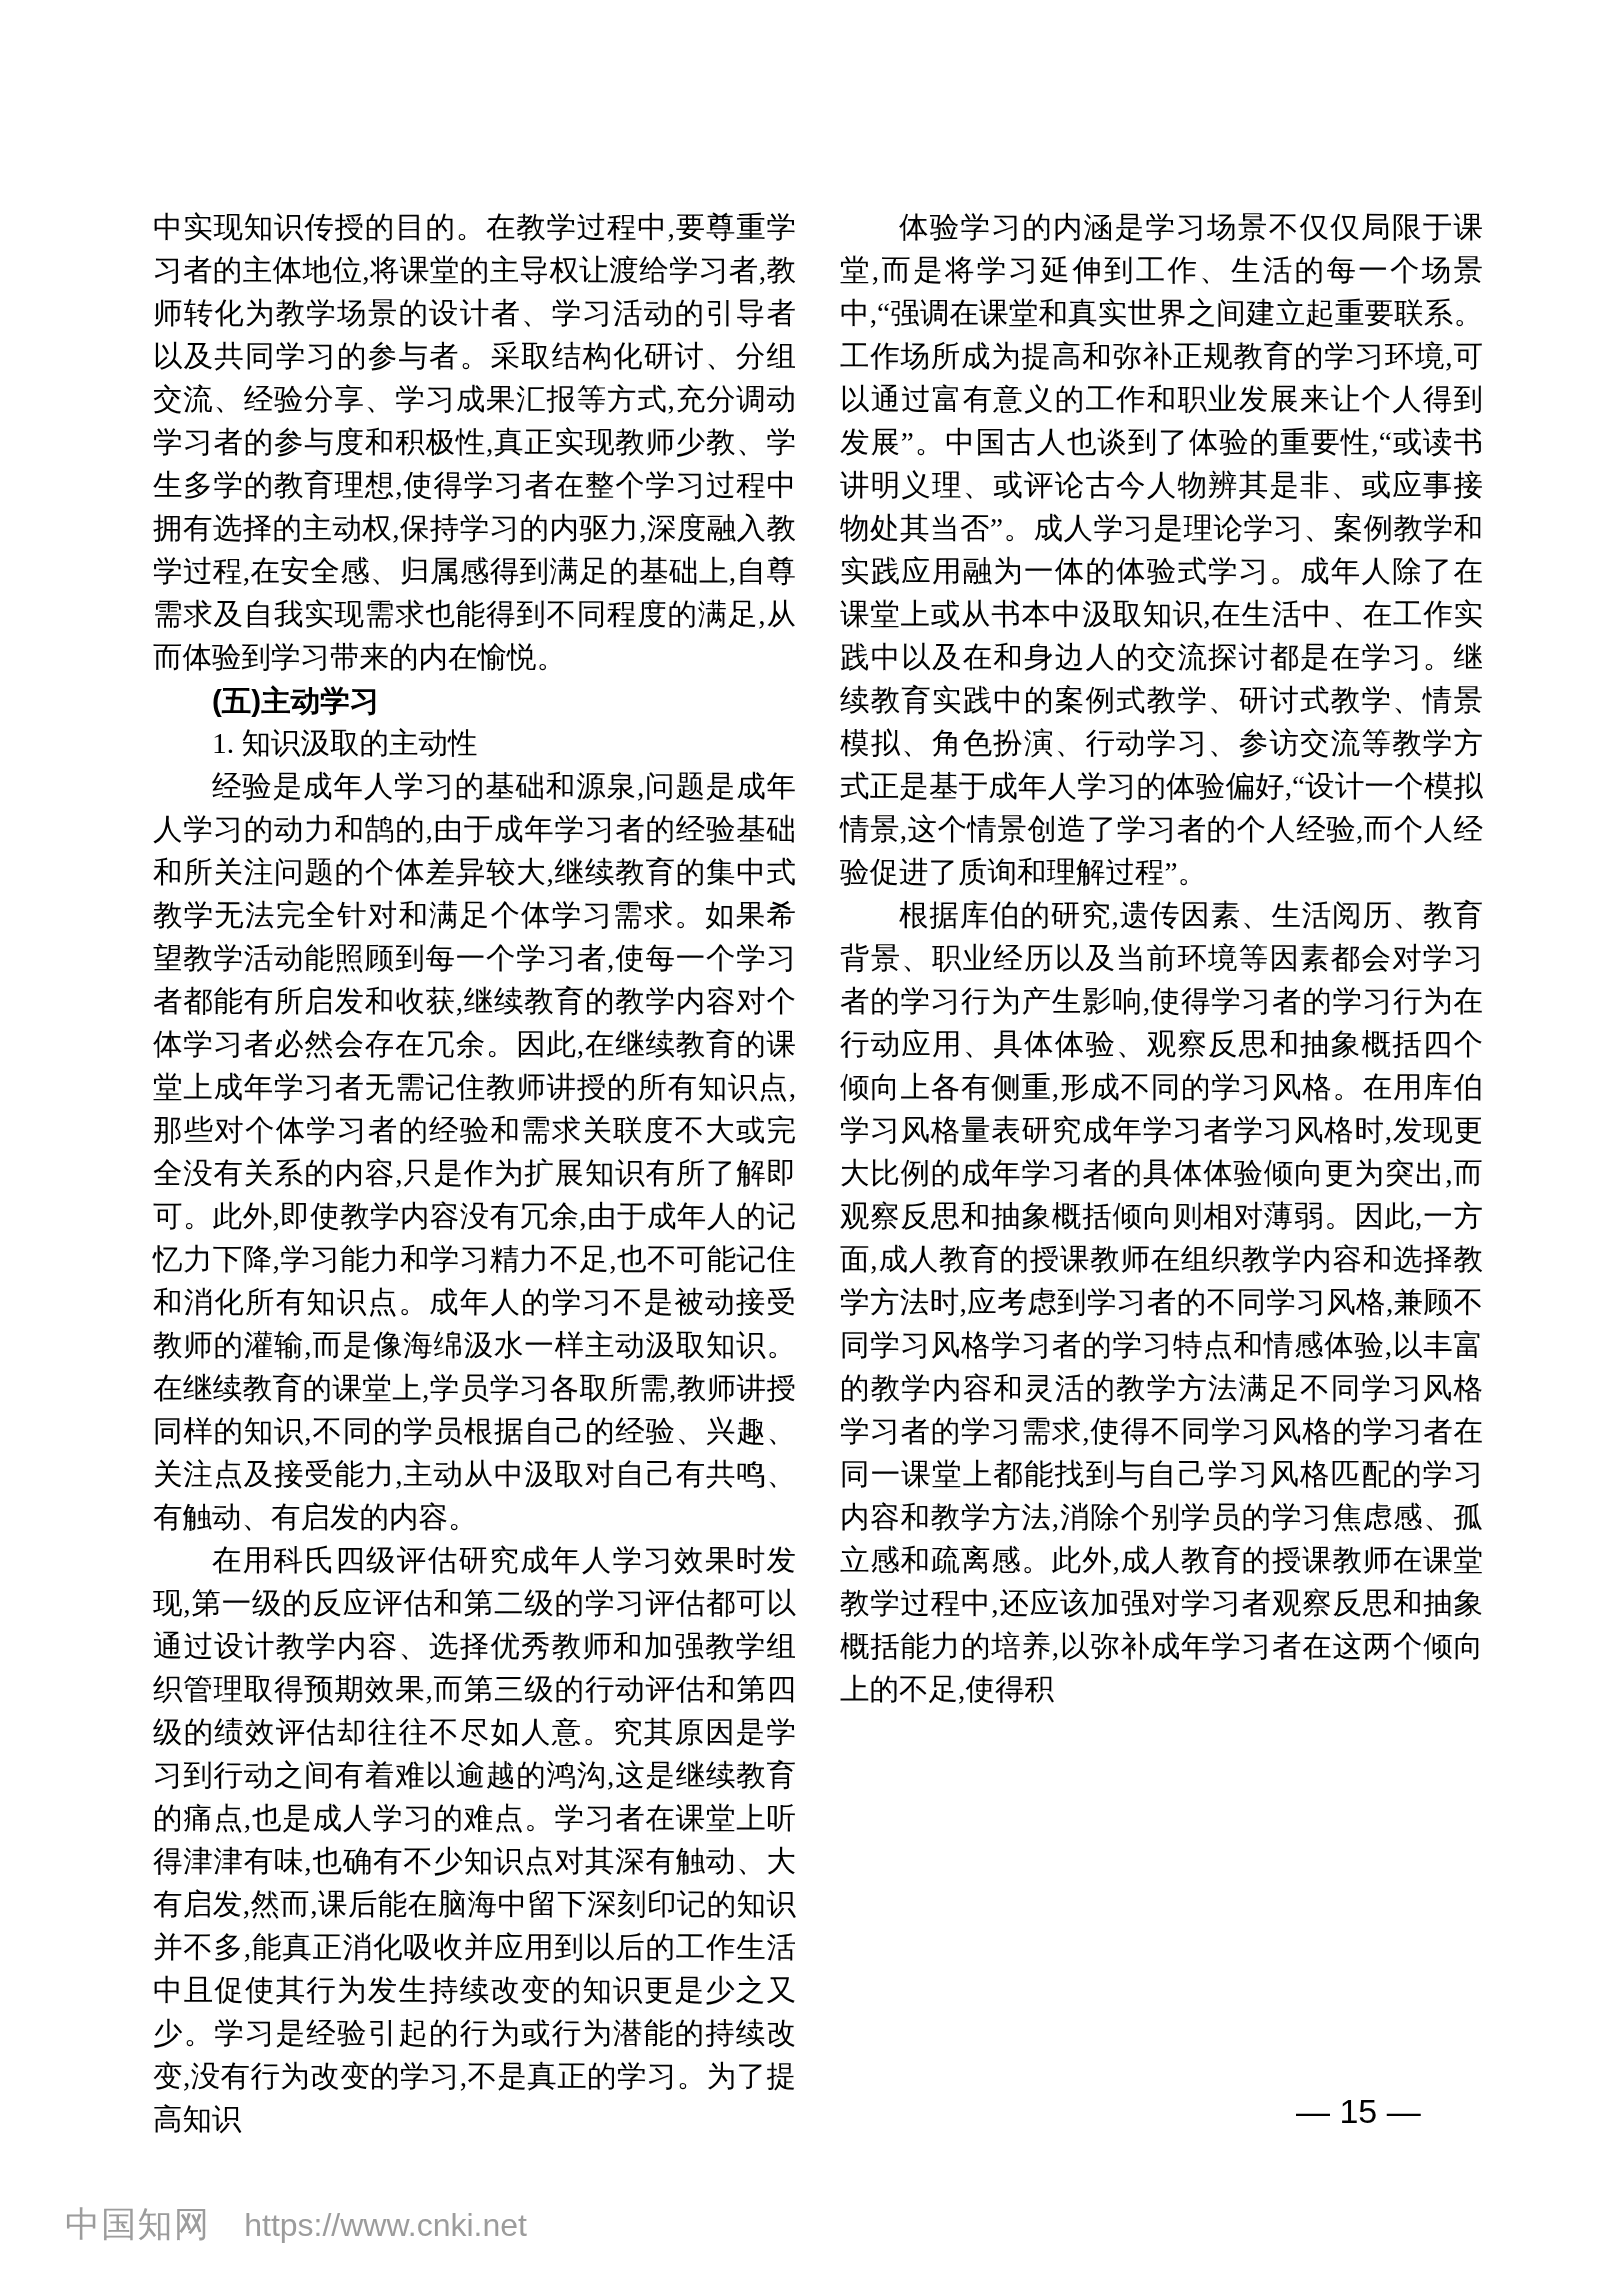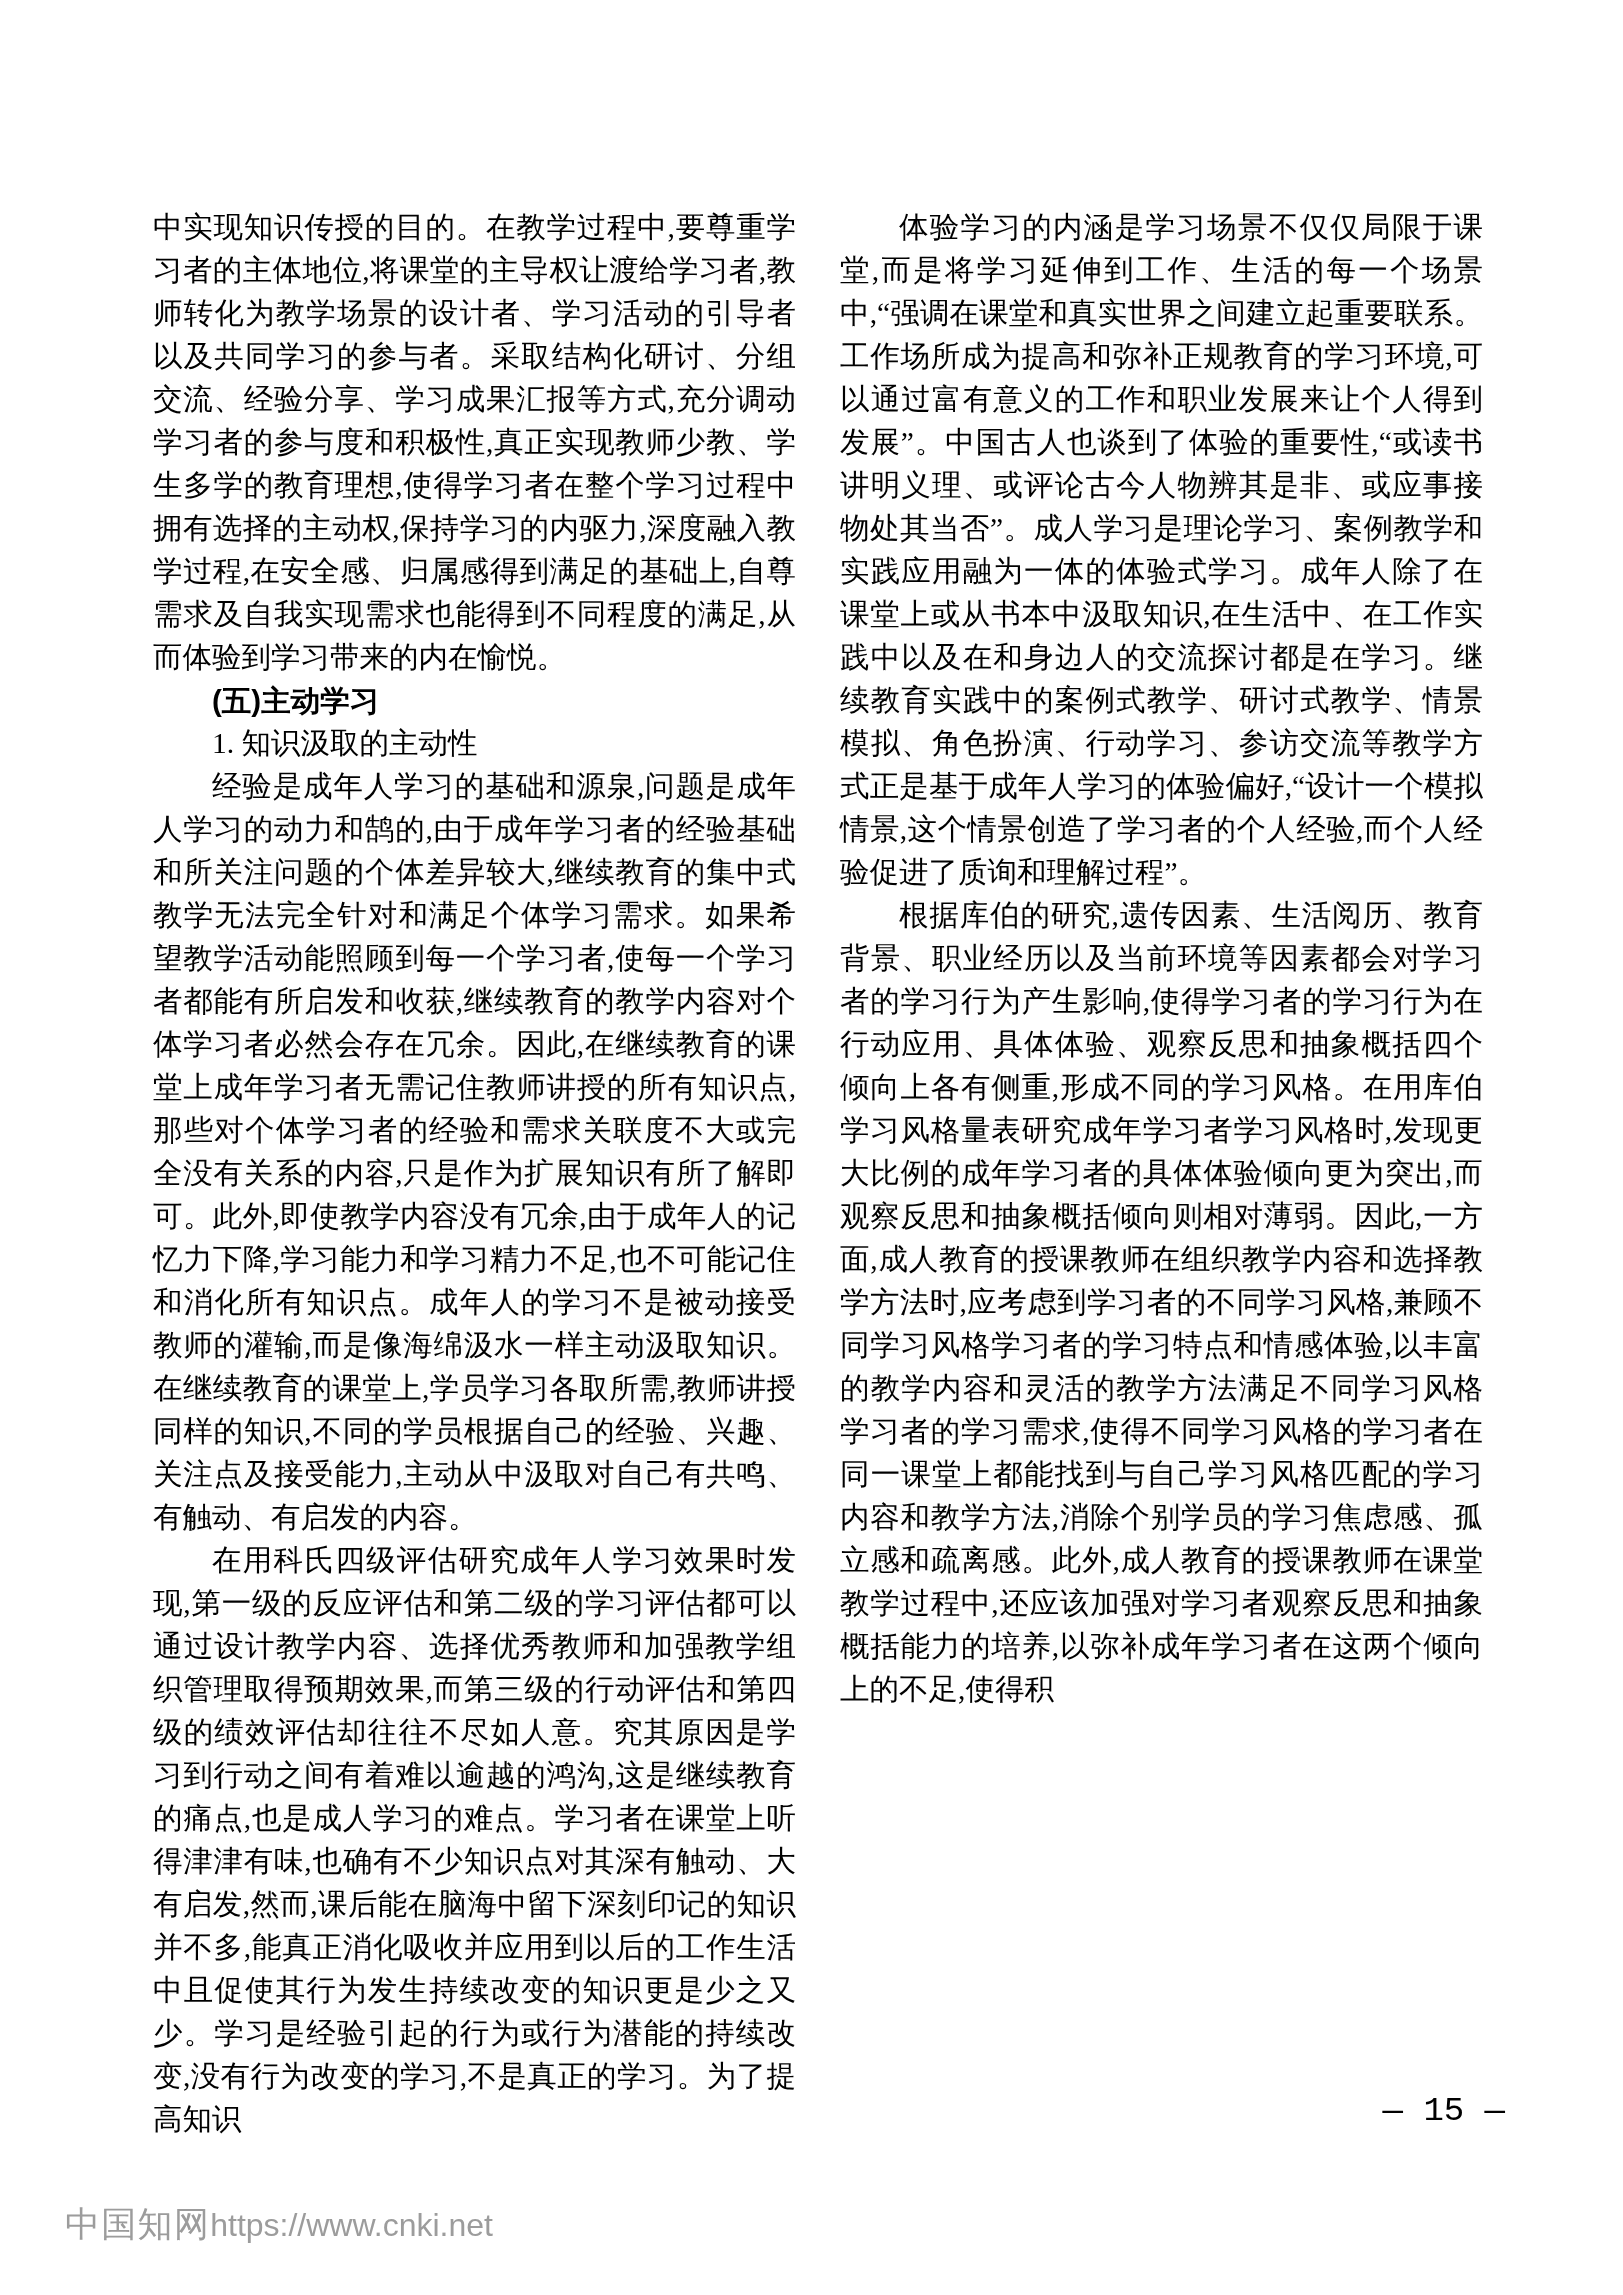--- a/index.html
+++ b/index.html
@@ -38,33 +38,34 @@
   }
   .subheading {
     text-indent: 2em;
   }
 
   .page-number {
     position: absolute;
     left: 1296px;
     top: 2092px;
     width: 209px;
-    text-align: right;
+    text-align: left;
     font-size: 34px;
     line-height: 39px;
     color: #000000;
-    font-family: Liberation Mono, monospace;
+    font-family: Liberation Sans, sans-serif;
   }
 
   .footer-watermark {
     position: absolute;
     left: 65px;
     top: 2201px;
     display: flex;
     align-items: baseline;
+    gap: 34px;
     color: #9c9c9c;
   }
   .wm-site {
     font-size: 35px;
     font-family: "Liberation Sans", "DejaVu Sans", sans-serif;
     letter-spacing: 1.3px;
   }
   .wm-url {
     font-size: 32px;
     font-family: "Liberation Sans", "DejaVu Sans", sans-serif;

